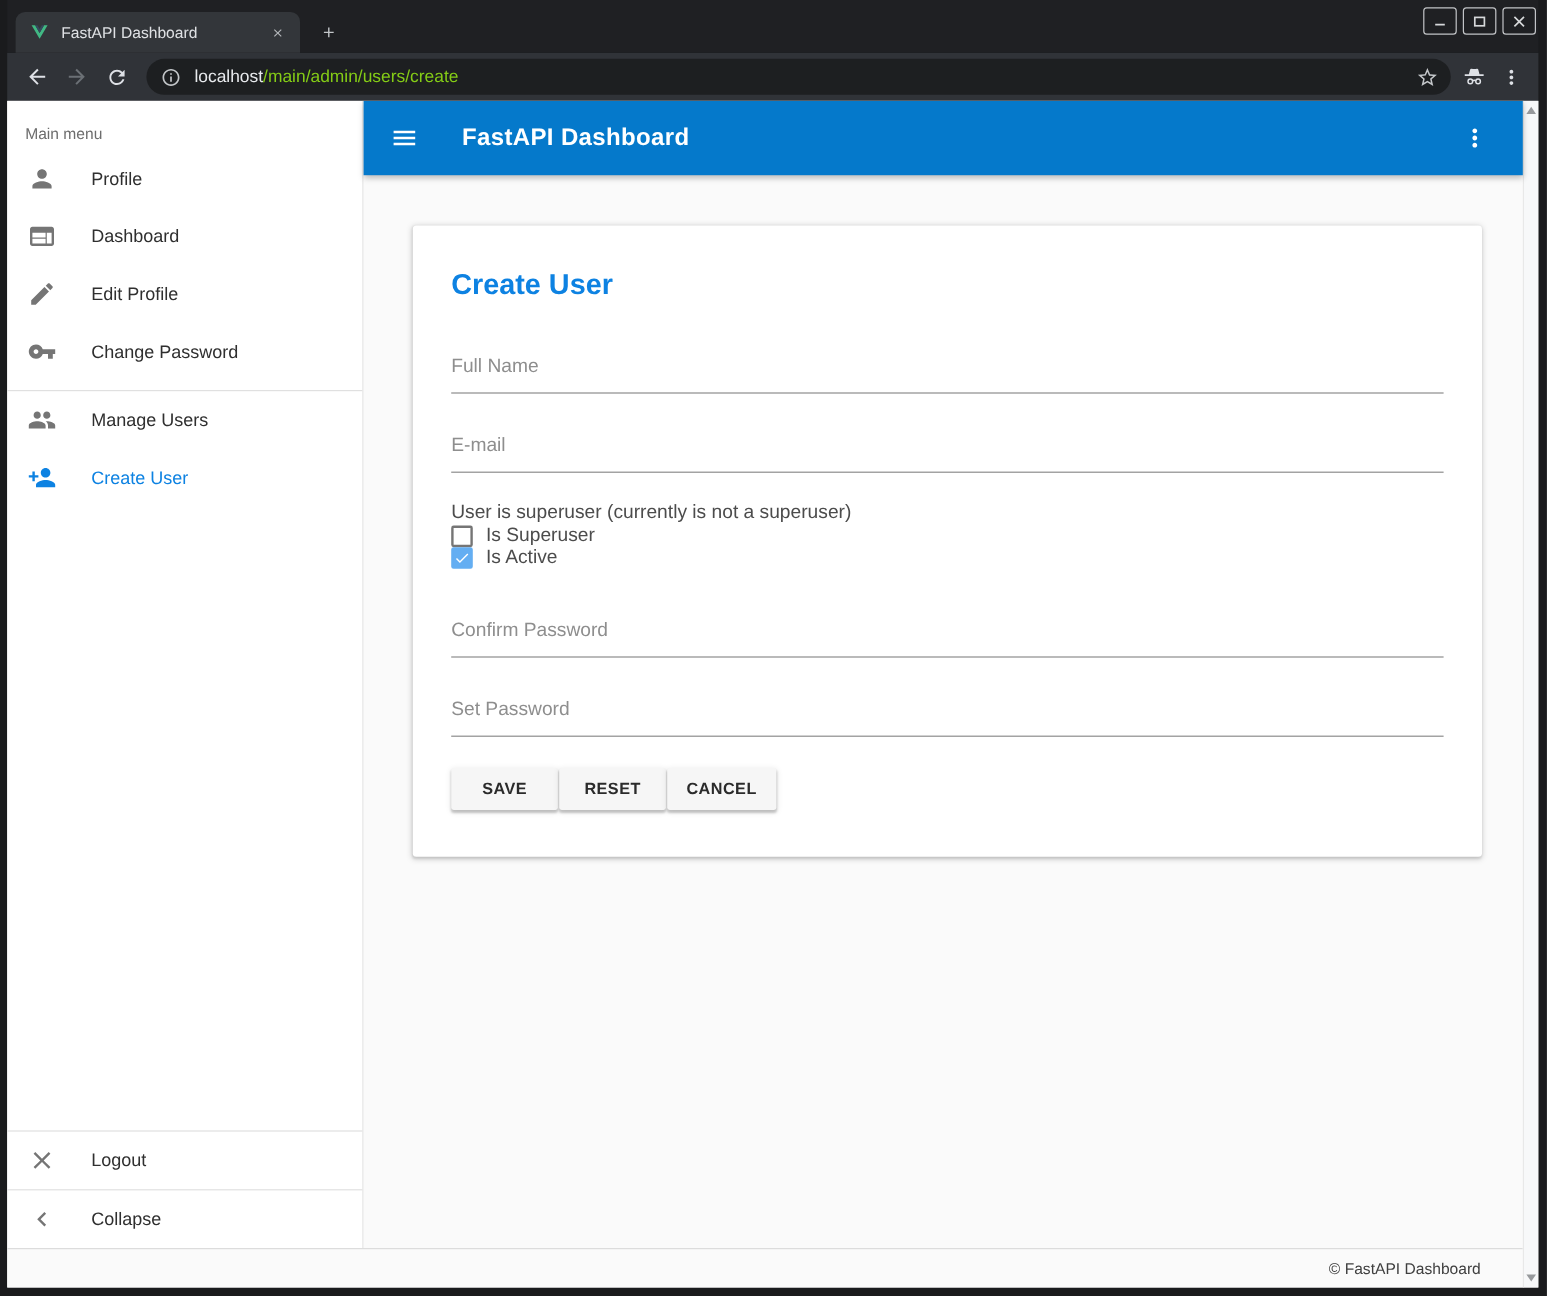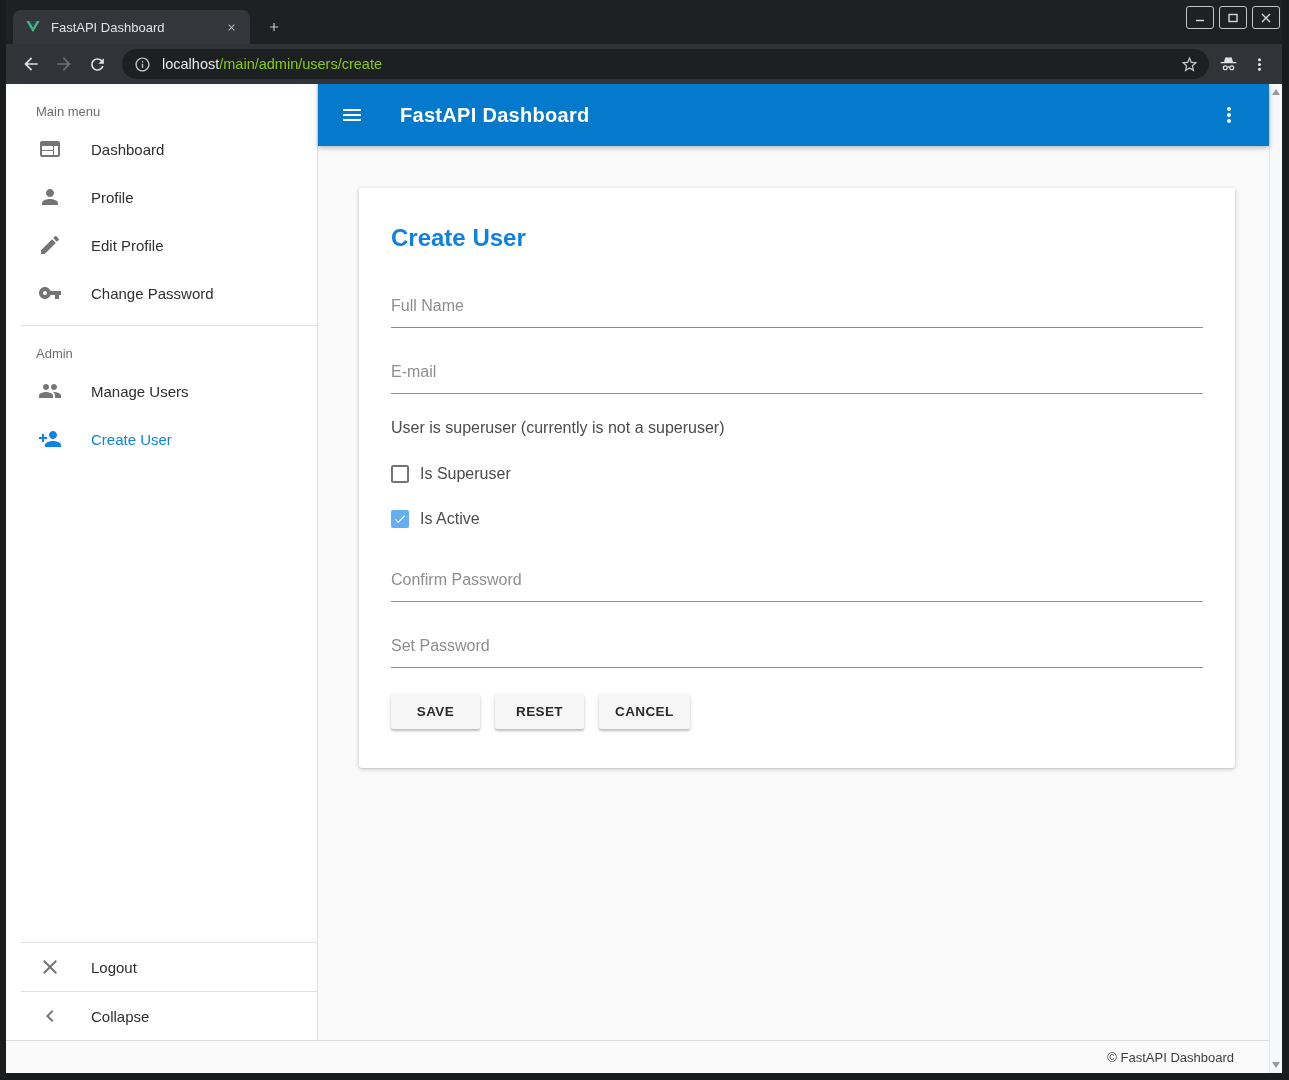--- a/index.html
+++ b/index.html
@@ -40,21 +40,21 @@
   .omni-host { color:#e8eaed; }
   .omni-path { color:#84cc16; }
   .omni-star { color:#c3c6c9; width:19px; height:19px; flex:0 0 auto; }
   .tb-right { display:flex; align-items:center; margin-left:8px; gap:9px; }
   .tb-icon { width:22px; height:22px; color:#dee1e6; display:flex; align-items:center;
              justify-content:center; }
 
   
   .viewport { flex:1; background:#ffffff; position:relative; display:flex;
               flex-direction:column; overflow:hidden; min-height:0; }
-  .app-row { flex:1; display:flex; min-height:0; margin-right:13px;padding-left:15px; }
+  .app-row { flex:1; display:flex; min-height:0; margin-right:13px; }
 
   
   .scrollbar { position:absolute; top:0; right:0; bottom:0; width:13px; background:#f7f8f9;
                border-left:1px solid #e8e8e8; display:flex; flex-direction:column;
                justify-content:space-between; }
   .sb-up, .sb-down { width:0; height:0; border-left:4.5px solid transparent;
                      border-right:4.5px solid transparent; margin:5px auto; }
   .sb-up { border-bottom:6px solid #97999c; }
   .sb-down { border-top:6px solid #97999c; }
 
@@ -91,27 +91,27 @@
                  font-family:"Liberation Sans",sans-serif; font-size:16px; color:#2b2b2b;
                  padding:0 0 12px 0; border-bottom:1px solid #8d8d8d; }
   .field input::placeholder { color:#8e8e8e; opacity:1; }
   .field.gap-lg { margin-top:43px; }
   .field + .field { margin-top:35px; }
 
   .hint { font-size:16px; color:#4c4c4c; line-height:20px; }
   .hint.first { margin-top:24px; }
   .hint.second { margin-top:32px; }
 
-  .cb-row { display:flex; align-items:flex-start; margin-top:27px; cursor:pointer; }
+  .cb-row { display:flex; align-items:flex-start; cursor:pointer; }
   .cb-box { width:18px; height:18px; border:2px solid #757575; border-radius:2px;
             flex:0 0 auto; display:flex; align-items:center; justify-content:center; }
   .cb-box.checked { background:#64aef2; border-color:#64aef2; }
   .cb-label { font-size:16px; color:#4c4c4c; margin-left:11px; }
 
-  .btn-row { display:flex; margin-top:26px; gap:15px; }
+  .btn-row { display:flex; margin-top:26px; gap:1px; }
   .btn { min-width:89px; height:35px; background:#f6f6f6; border:none; border-radius:2px;
          font-family:"Liberation Sans",sans-serif; font-size:13.5px; font-weight:bold;
          color:#2b2b2b; letter-spacing:0.4px; padding:0 16px; cursor:pointer;
          box-shadow:0 2px 2px rgba(0,0,0,0.20), 0 1px 5px rgba(0,0,0,0.10); }
 
   
   .page-footer { height:33px; flex:0 0 auto; background:#fafafa; border-top:1px solid #dcdcdc;
                  display:flex; align-items:center; justify-content:flex-end;
                  padding-right:35px; margin-right:13px; }
   .footer-text { font-size:13px; color:#3f3f3f; }
@@ -210,55 +210,54 @@
 
   <div class="viewport">
     <div class="app-row">
 
       <div class="sidebar">
         <div class="side-section-label">Main menu</div>
 
         <div class="side-item">
           <span class="side-icon">
             <svg width="24" height="24" viewBox="0 0 24 24" fill="currentColor">
+              <path d="M12 12c2.21 0 4-1.79 4-4s-1.79-4-4-4-4 1.79-4 4 1.79 4 4 4zm0 2c-2.67 0-8 1.34-8 4v2h16v-2c0-2.66-5.33-4-8-4z"></path>
+            </svg>
+          </span>
+          <span class="side-label">Profile</span>
+        </div>
+
+        <div class="side-item">
+          <span class="side-icon">
+            <svg width="24" height="24" viewBox="0 0 24 24" fill="currentColor">
               <path d="M20 4H4c-1.1 0-1.99.9-1.99 2L2 18c0 1.1.9 2 2 2h16c1.1 0 2-.9 2-2V6c0-1.1-.9-2-2-2zm-5 14H4v-4h11v4zm0-5H4V9h11v4zm5 5h-4V9h4v9z"></path>
             </svg>
           </span>
           <span class="side-label">Dashboard</span>
         </div>
 
         <div class="side-item">
           <span class="side-icon">
             <svg width="24" height="24" viewBox="0 0 24 24" fill="currentColor">
-              <path d="M12 12c2.21 0 4-1.79 4-4s-1.79-4-4-4-4 1.79-4 4 1.79 4 4 4zm0 2c-2.67 0-8 1.34-8 4v2h16v-2c0-2.66-5.33-4-8-4z"></path>
-            </svg>
-          </span>
-          <span class="side-label">Profile</span>
-        </div>
-
-        <div class="side-item">
-          <span class="side-icon">
-            <svg width="24" height="24" viewBox="0 0 24 24" fill="currentColor">
               <path d="M3 17.25V21h3.75L17.81 9.94l-3.75-3.75L3 17.25zM20.71 7.04c.39-.39.39-1.02 0-1.41l-2.34-2.34c-.39-.39-1.02-.39-1.41 0l-1.83 1.83 3.75 3.75 1.83-1.83z"></path>
             </svg>
           </span>
           <span class="side-label">Edit Profile</span>
         </div>
 
         <div class="side-item">
           <span class="side-icon">
             <svg width="24" height="24" viewBox="0 0 24 24" fill="currentColor">
               <path d="M12.65 10C11.83 7.67 9.61 6 7 6c-3.31 0-6 2.69-6 6s2.69 6 6 6c2.61 0 4.83-1.67 5.65-4H17v4h4v-4h2v-4H12.65zM7 14c-1.1 0-2-.9-2-2s.9-2 2-2 2 .9 2 2-.9 2-2 2z"></path>
             </svg>
           </span>
           <span class="side-label">Change Password</span>
         </div>
 
         <div class="side-divider"></div>
-        <div class="side-section-label">Admin</div>
 
         <div class="side-item">
           <span class="side-icon">
             <svg width="24" height="24" viewBox="0 0 24 24" fill="currentColor">
               <path d="M16 11c1.66 0 2.99-1.34 2.99-3S17.66 5 16 5c-1.66 0-3 1.34-3 3s1.34 3 3 3zm-8 0c1.66 0 2.99-1.34 2.99-3S9.66 5 8 5C6.34 5 5 6.34 5 8s1.34 3 3 3zm0 2c-2.33 0-7 1.17-7 3.5V19h14v-2.5c0-2.33-4.67-3.5-7-3.5zm8 0c-.29 0-.62.02-.97.05 1.16.84 1.97 1.97 1.97 3.45V19h6v-2.5c0-2.33-4.67-3.5-7-3.5z"></path>
             </svg>
           </span>
           <span class="side-label">Manage Users</span>
         </div>
 

